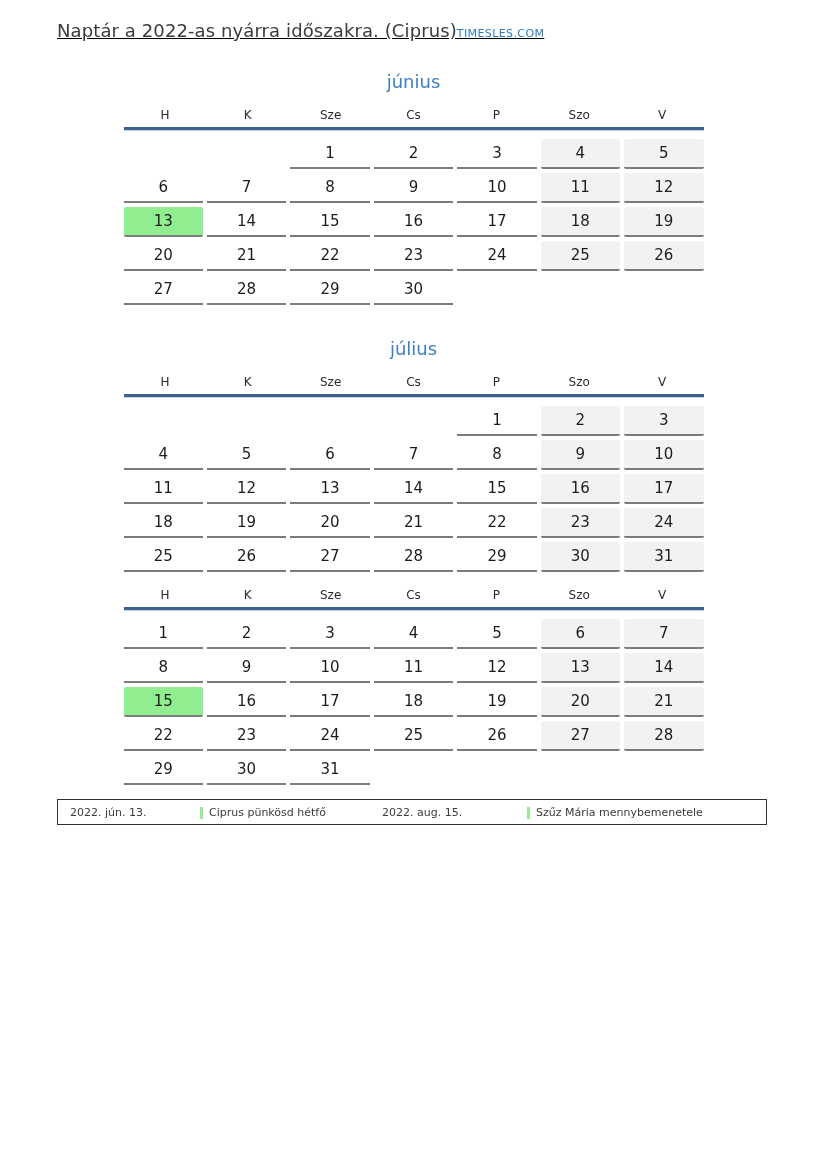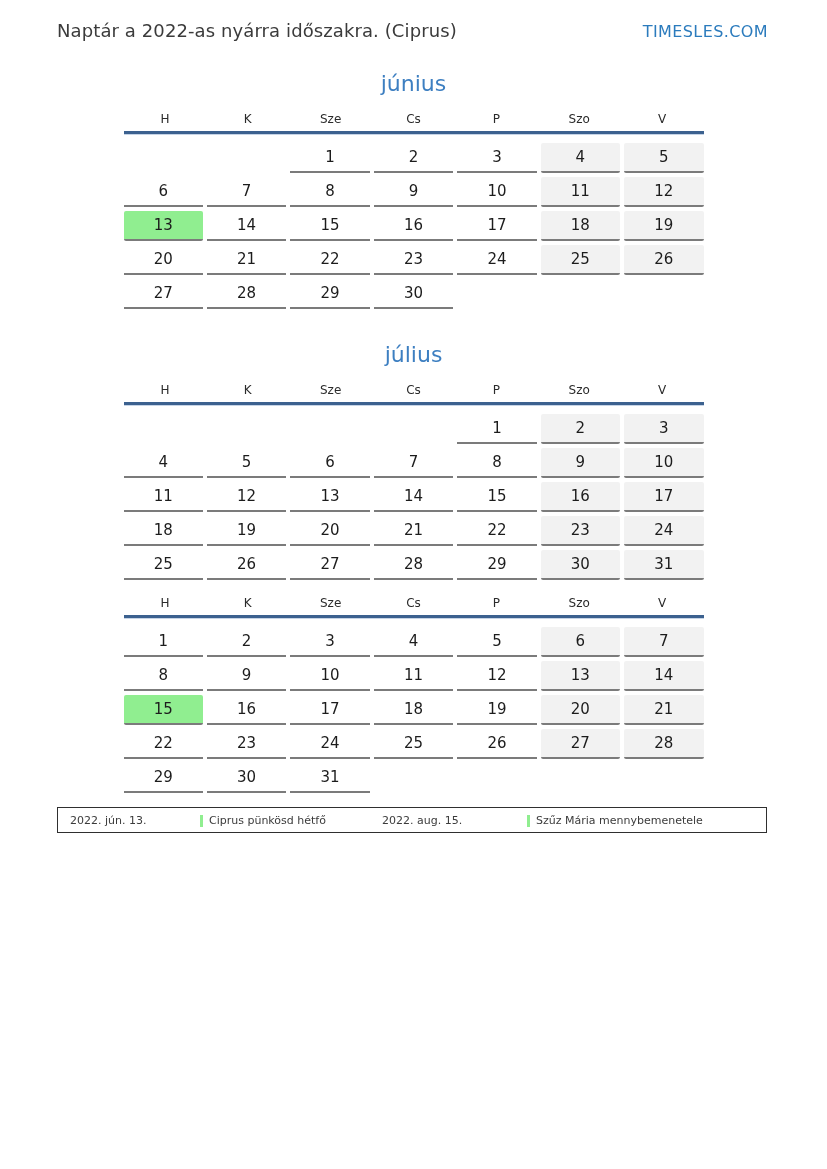--- a/index.html
+++ b/index.html
@@ -4,35 +4,36 @@
 <style>
   * { box-sizing: border-box; }
   html, body { margin: 0; padding: 0; }
   body {
     width: 827px; height: 1169px;
     background: #ffffff;
     font-family: "DejaVu Sans", "Liberation Sans", sans-serif;
     overflow: hidden;
   }
   .page-header {
-    display: flex; justify-content: space-between; align-items: baseline;
+    display: flex; justify-content: flex-start; align-items: baseline;
     padding: 20px 59px 0 57px;
+    text-decoration: underline;
   }
   .page-title {
     margin: 0; font-size: 18px; font-weight: normal;
     color: var(--title-text, #3b3b3b); letter-spacing: 0.1px;
   }
   .brand {
-    font-size: 16px; text-decoration: none; font-weight: normal;
+    font-size: 11px; text-decoration: none; font-weight: normal;
     color: var(--brand, #2b7bbd); letter-spacing: 0.4px;
   }
   .month { width: 580px; margin: 0 auto; }
   .month-title {
     margin: 30px 0 0; text-align: center;
-    font-size: 22px; font-weight: normal;
+    font-size: 18px; font-weight: normal;
     color: var(--accent, #3d7fc1);
   }
   .month + .month .month-title { margin-top: 33px; }
   .weekday-row {
     display: grid; grid-template-columns: repeat(7, 1fr);
     margin-top: 16px;
   }
   .wd {
     text-align: center; font-size: 12px; color: #2b2b2b;
   }

